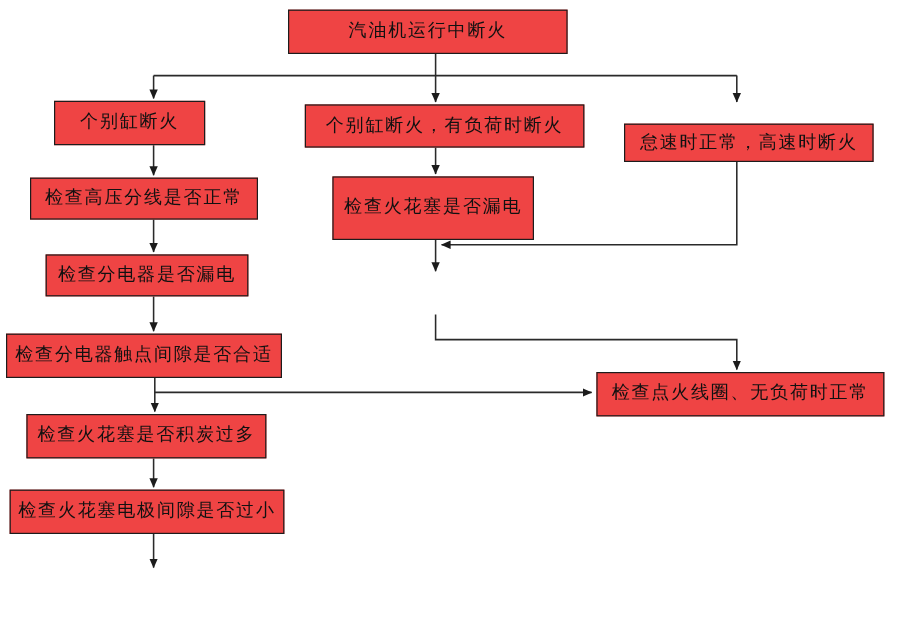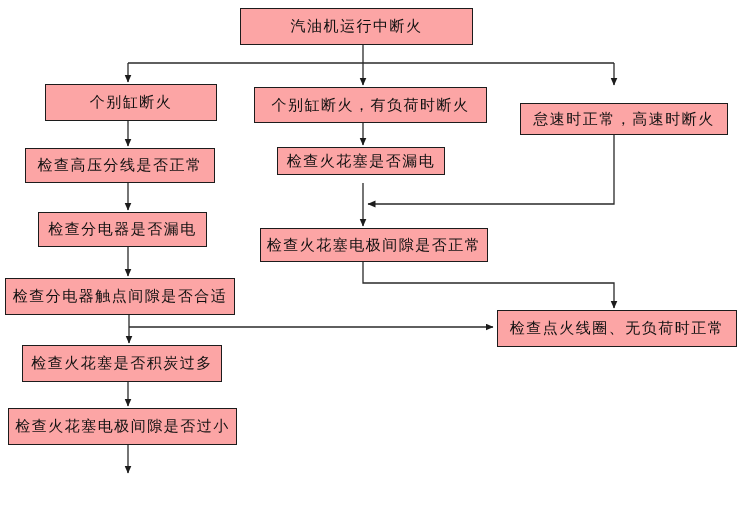--- a/index.html
+++ b/index.html
@@ -24,21 +24,21 @@
     position: absolute;
     left: 0; top: 0;
     width: 750px;
     height: 515px;
     z-index: 1;
   }
   .node {
     position: absolute;
     box-sizing: border-box;
     border: 1.6px solid #1c1c1c;
-    background: #fca5a5;
+    background: #ef4444;
     color: #111111;
     display: flex;
     align-items: center;
     justify-content: center;
     text-align: center;
     font-size: 15px;
     letter-spacing: 1.5px;
     line-height: 1.1;
     z-index: 2;
     white-space: nowrap;
@@ -77,36 +77,35 @@
       <path d="M363,183 V226" marker-end="url(#arrow)"></path>
 
       <path d="M614,123 V204 H368" marker-end="url(#arrow)"></path>
 
       <path d="M363,262 V283 H614 V308" marker-end="url(#arrow)"></path>
     </g>
   </svg>
 
   <div class="node" style="left:240px;top:8px;width:233px;height:37px">汽油机运行中断火</div>
 
-  <div class="node" style="left:45px;top:84px;width:172px;height:37px">个别缸断火</div>
+  <div class="node" style="left:45px;top:84px;width:126px;height:37px">个别缸断火</div>
 
   <div class="node" style="left:254px;top:87px;width:233px;height:36px">个别缸断火，有负荷时断火</div>
 
   <div class="node" style="left:520px;top:103px;width:208px;height:32px">怠速时正常，高速时断火</div>
 
   <div class="node" style="left:38px;top:212px;width:169px;height:35px">检查分电器是否漏电</div>
 
   <div class="node" style="left:25px;top:148px;width:190px;height:35px">检查高压分线是否正常</div>
 
   <div class="node" style="left:5px;top:278px;width:230px;height:37px">检查分电器触点间隙是否合适</div>
 
   <div class="node" style="left:8px;top:408px;width:229px;height:37px">检查火花塞电极间隙是否过小</div>
 
   <div class="node" style="left:22px;top:345px;width:200px;height:37px">检查火花塞是否积炭过多</div>
 
 
-  <div class="node" style="left:277px;top:147px;width:168px;height:28px">检查火花塞是否漏电</div>
+  <div class="node" style="left:277px;top:147px;width:168px;height:53px">检查火花塞是否漏电</div>
 
-  <div class="node" style="left:260px;top:228px;width:228px;height:34px">检查火花塞电极间隙是否正常</div>
 
   <div class="node" style="left:497px;top:310px;width:240px;height:37px">检查点火线圈、无负荷时正常</div>
 
 </div>
 
 </body></html>

